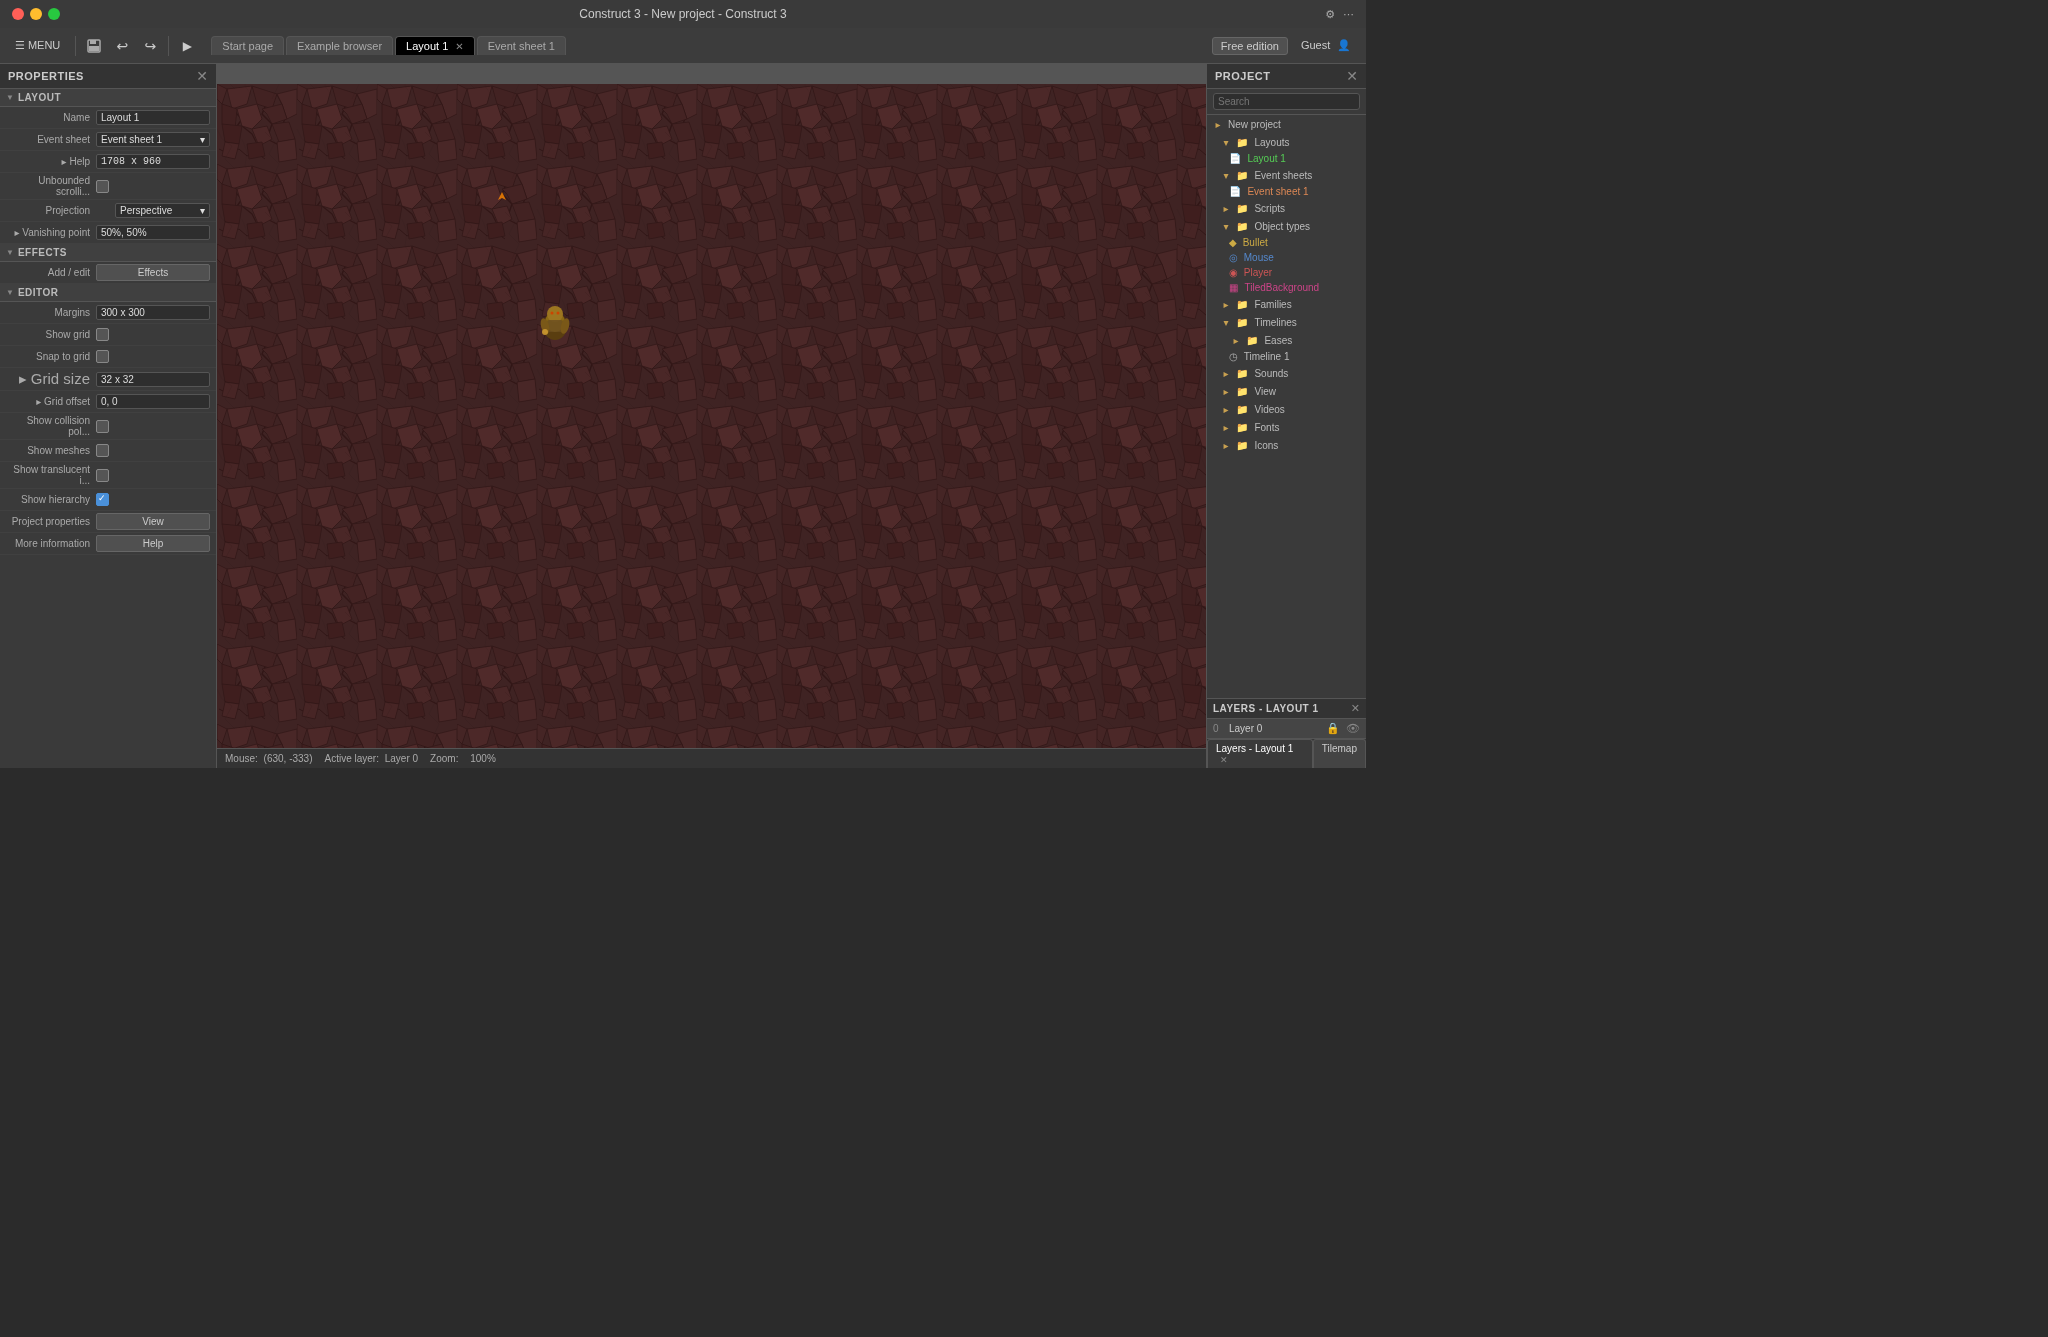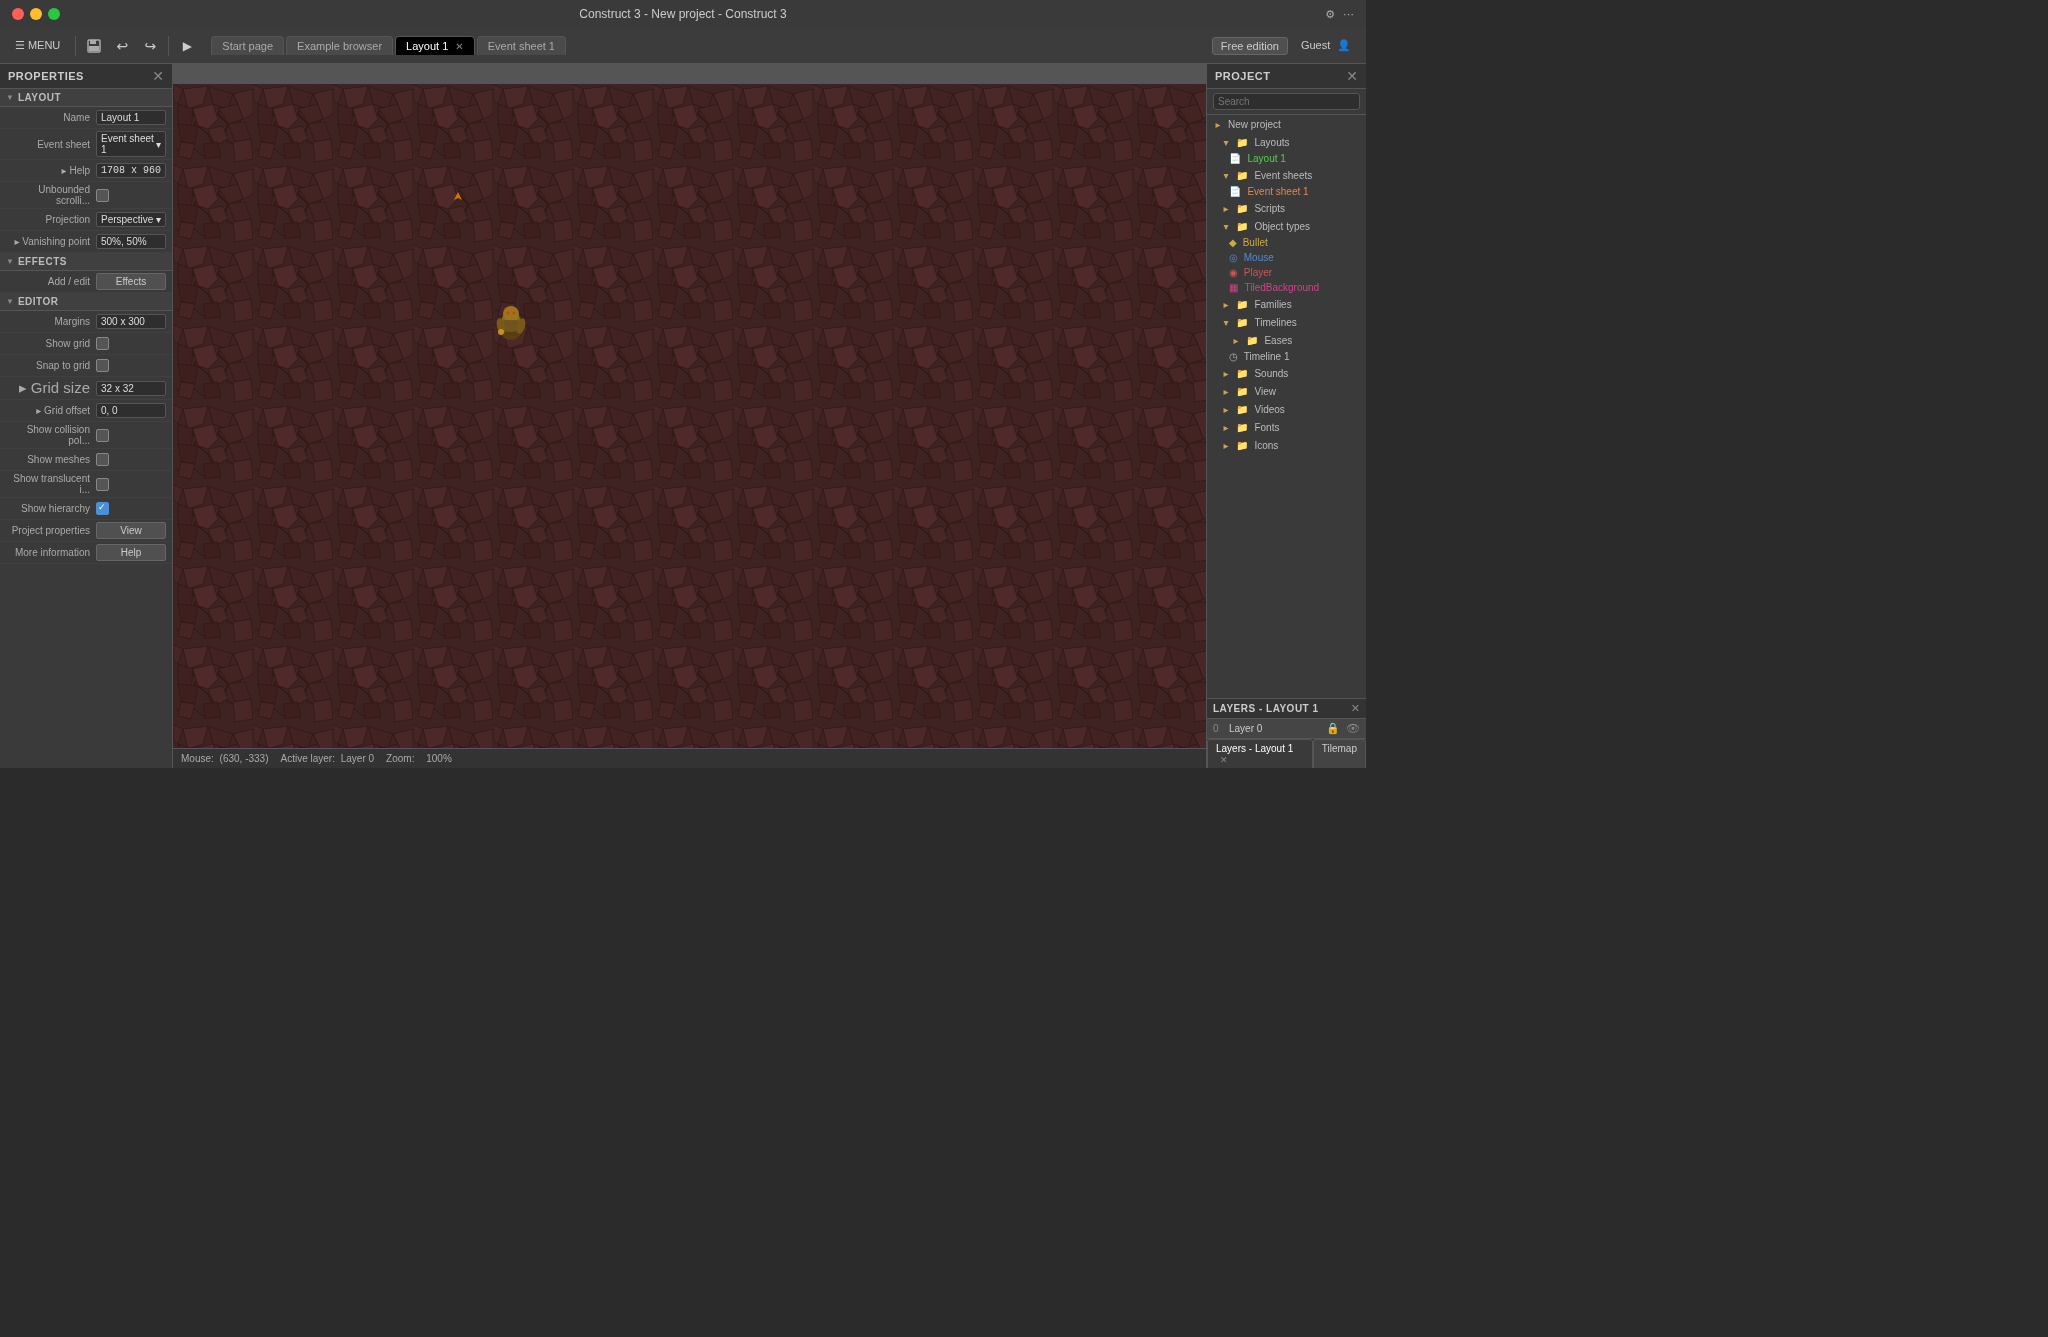--- a/index.html
+++ b/index.html
@@ -114,21 +114,21 @@
 
     
     #main {
       display: flex;
       flex: 1;
       overflow: hidden;
     }
 
     
     #properties-panel {
-      width: 173px;
+      width: 217px;
       background: #3a3a3a;
       border-right: 1px solid #555;
       display: flex;
       flex-direction: column;
       overflow-y: auto;
       flex-shrink: 0;
     }
     .panel-header {
       display: flex;
       align-items: center;
@@ -454,21 +454,21 @@
       <div class="prop-value" style="flex:1; padding:1px 4px; color:#ddd; font-size:10px; background:#2e2e2e; border:1px solid #555; border-radius:2px;font-family:Liberation Mono, monospace;">1708 x 960</div>
     </div>
 
     <div class="prop-row">
       <span class="prop-label">Unbounded scrolli...</span>
       <span class="prop-checkbox"></span>
     </div>
 
     <div class="prop-row">
       <span class="prop-label">Projection</span>
-      <div class="prop-value-select" style="flex:1; background:#2e2e2e; border:1px solid #555; border-radius:2px; padding:1px 4px; font-size:10px; color:#ddd; display:flex; align-items:center; justify-content:space-between;">
+      <div class="prop-value-select" style="flex:1; background:#2e2e2e; border:1px solid #555; border-radius:2px; padding:1px 4px; font-size:10px; color:#ddd; display:flex; align-items:center; justify-content:space-between;margin-left:19px;">
         <span>Perspective</span>
         <span>▾</span>
       </div>
     </div>
 
     <div class="prop-row">
       <span class="prop-label" style="font-size:10px; text-align:right; padding-right:6px;">
         <span>▸</span>
         <span>Vanishing point</span>
       </span>

